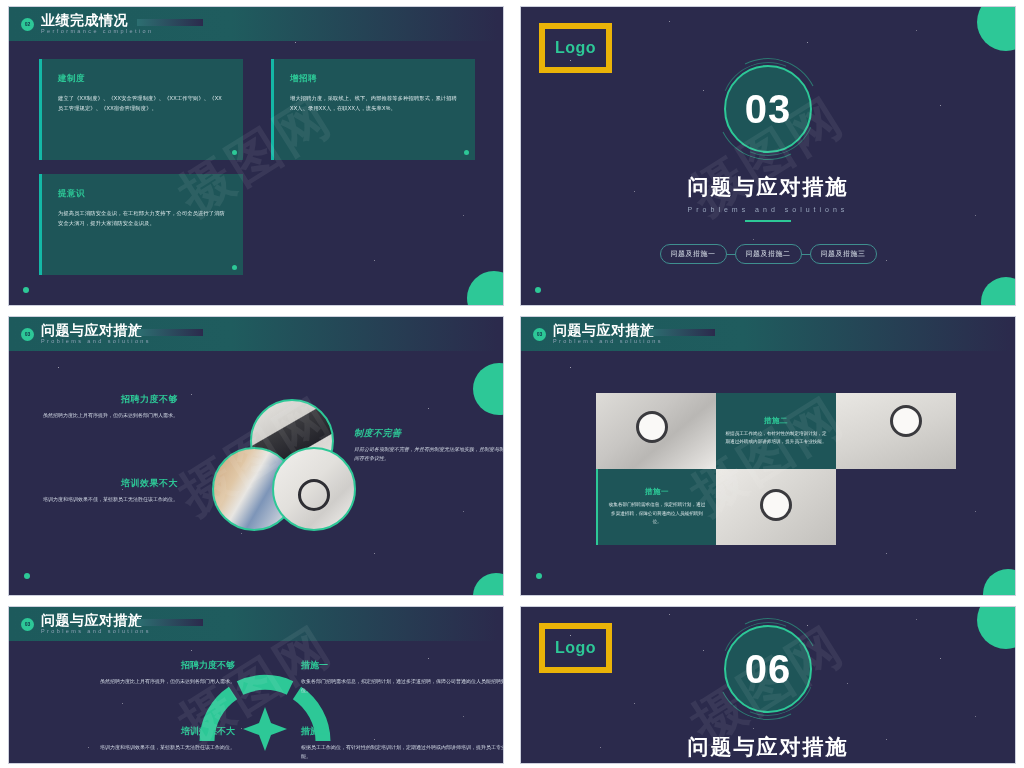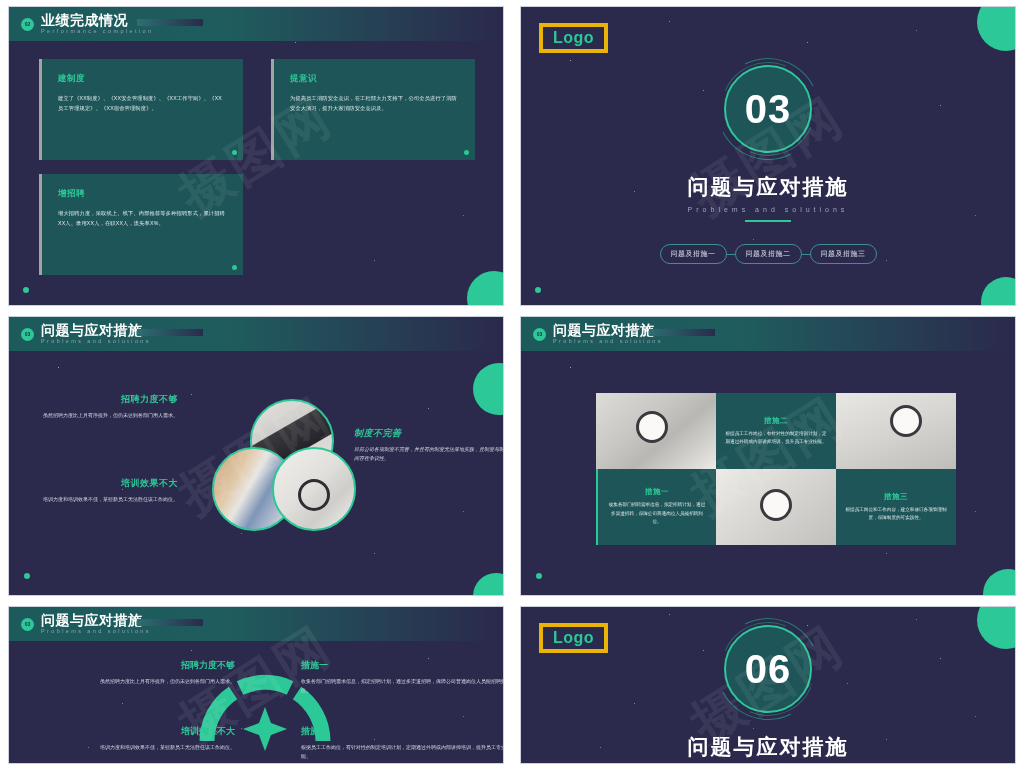--- a/index.html
+++ b/index.html
@@ -53,32 +53,32 @@
   .hdr-cn{color:#ffffff;font-size:14px;font-weight:bold;letter-spacing:.5px;}
   .hdr-en{color:#8fa2b5;font-size:5.5px;letter-spacing:2.4px;margin-top:2px;
           text-transform:none;}
   .hdr-rule{position:absolute;left:128px;top:12px;width:66px;height:7px;
             background:linear-gradient(90deg,#2c6f71,#2b2a4c);}
 
   
   .cards{position:absolute;left:30px;top:52px;right:28px;bottom:30px;
          display:grid;grid-template-columns:1fr 1fr;grid-template-rows:1fr 1fr;
          gap:14px 28px;}
-  .card{position:relative;background:#1e5558;border-left:3px solid #a3a3a3;
+  .card{position:relative;background:#1e5558;border-left:3px solid #14b8a6;
         padding:14px 16px 10px 16px;box-sizing:border-box;}
   .card h4{margin:0 0 9px 0;color:#2dc897;font-size:8.5px;font-weight:bold;
            letter-spacing:.5px;}
   .card p{margin:0;color:#e3eef0;font-size:5.2px;line-height:1.85;
           letter-spacing:.2px;}
   .card .cdot{position:absolute;right:6px;bottom:5px;width:5px;height:5px;
               border-radius:50%;background:#2dc897;}
 
   
-  .logo{position:absolute;left:18px;top:16px;border:4px solid #eab308;
-        color:#2dc897;font-size:16px;font-weight:bold;padding:2px 10px;
+  .logo{position:absolute;left:18px;top:16px;border:6px solid #eab308;
+        color:#2dc897;font-size:16px;font-weight:bold;padding:10px 10px;
         letter-spacing:.5px;}
   .cover-mid{position:absolute;left:0;right:0;top:58px;display:flex;
              flex-direction:column;align-items:center;}
   .numring{position:relative;width:84px;height:84px;border-radius:50%;
            background:#1e5558;border:2px solid #2dc897;display:flex;
            align-items:center;justify-content:center;}
   .numring .swoosh{position:absolute;inset:-9px;border-radius:50%;
            border:1px solid rgba(45,200,151,.45);
            border-color:rgba(45,200,151,.5) transparent rgba(45,200,151,.5) transparent;
            transform:rotate(18deg);}
@@ -169,27 +169,27 @@
         <div class="hdr-rule"></div>
       </div>
 
       <div class="cards">
         <div class="card">
           <h4>建制度</h4>
           <p>建立了《XX制度》、《XX安全管理制度》、《XX工作守则》、《XX员工管理规定》、《XX宿舍管理制度》。</p>
           <span class="cdot"></span>
         </div>
         <div class="card">
+          <h4>增招聘</h4>
+          <p>增大招聘力度，采取线上、线下、内部推荐等多种招聘形式，累计招聘XX人、录用XX人，在职XX人，流失率X%。</p>
+          <span class="cdot"></span>
+        </div>
+        <div class="card">
           <h4>提意识</h4>
           <p>为提高员工消防安全意识，在工程部大力支持下，公司全员进行了消防安全大演习，提升大家消防安全意识及。</p>
-          <span class="cdot"></span>
-        </div>
-        <div class="card">
-          <h4>增招聘</h4>
-          <p>增大招聘力度，采取线上、线下、内部推荐等多种招聘形式，累计招聘XX人、录用XX人，在职XX人，流失率X%。</p>
           <span class="cdot"></span>
         </div>
       </div>
 
       <div class="wm">
           <span>摄图网</span>
         </div>
     </div>
   </div>
 
@@ -290,24 +290,20 @@
           <h6>措施二</h6>
           <p>根据员工工作岗位，有针对性的制定培训计划，定期通过外聘或内部讲师培训，提升员工专业技能。</p>
         </div>
         <div class="m-cell pB"></div>
 
         <div class="m-cell m-txt brd">
           <h6>措施一</h6>
           <p>收集各部门招聘需求信息，拟定招聘计划，通过多渠道招聘，保障公司普通岗位人员能招聘到位。</p>
         </div>
         <div class="m-cell pC"></div>
-        <div class="m-cell m-txt">
-          <h6>措施三</h6>
-          <p>根据员工岗位和工作内容，建立和修订各项管理制度，保障制度的可实践性。</p>
-        </div>
       </div>
 
       <div class="wm">
           <span>摄图网</span>
         </div>
     </div>
   </div>
 
   <div class="cell">
     <div class="slide">

